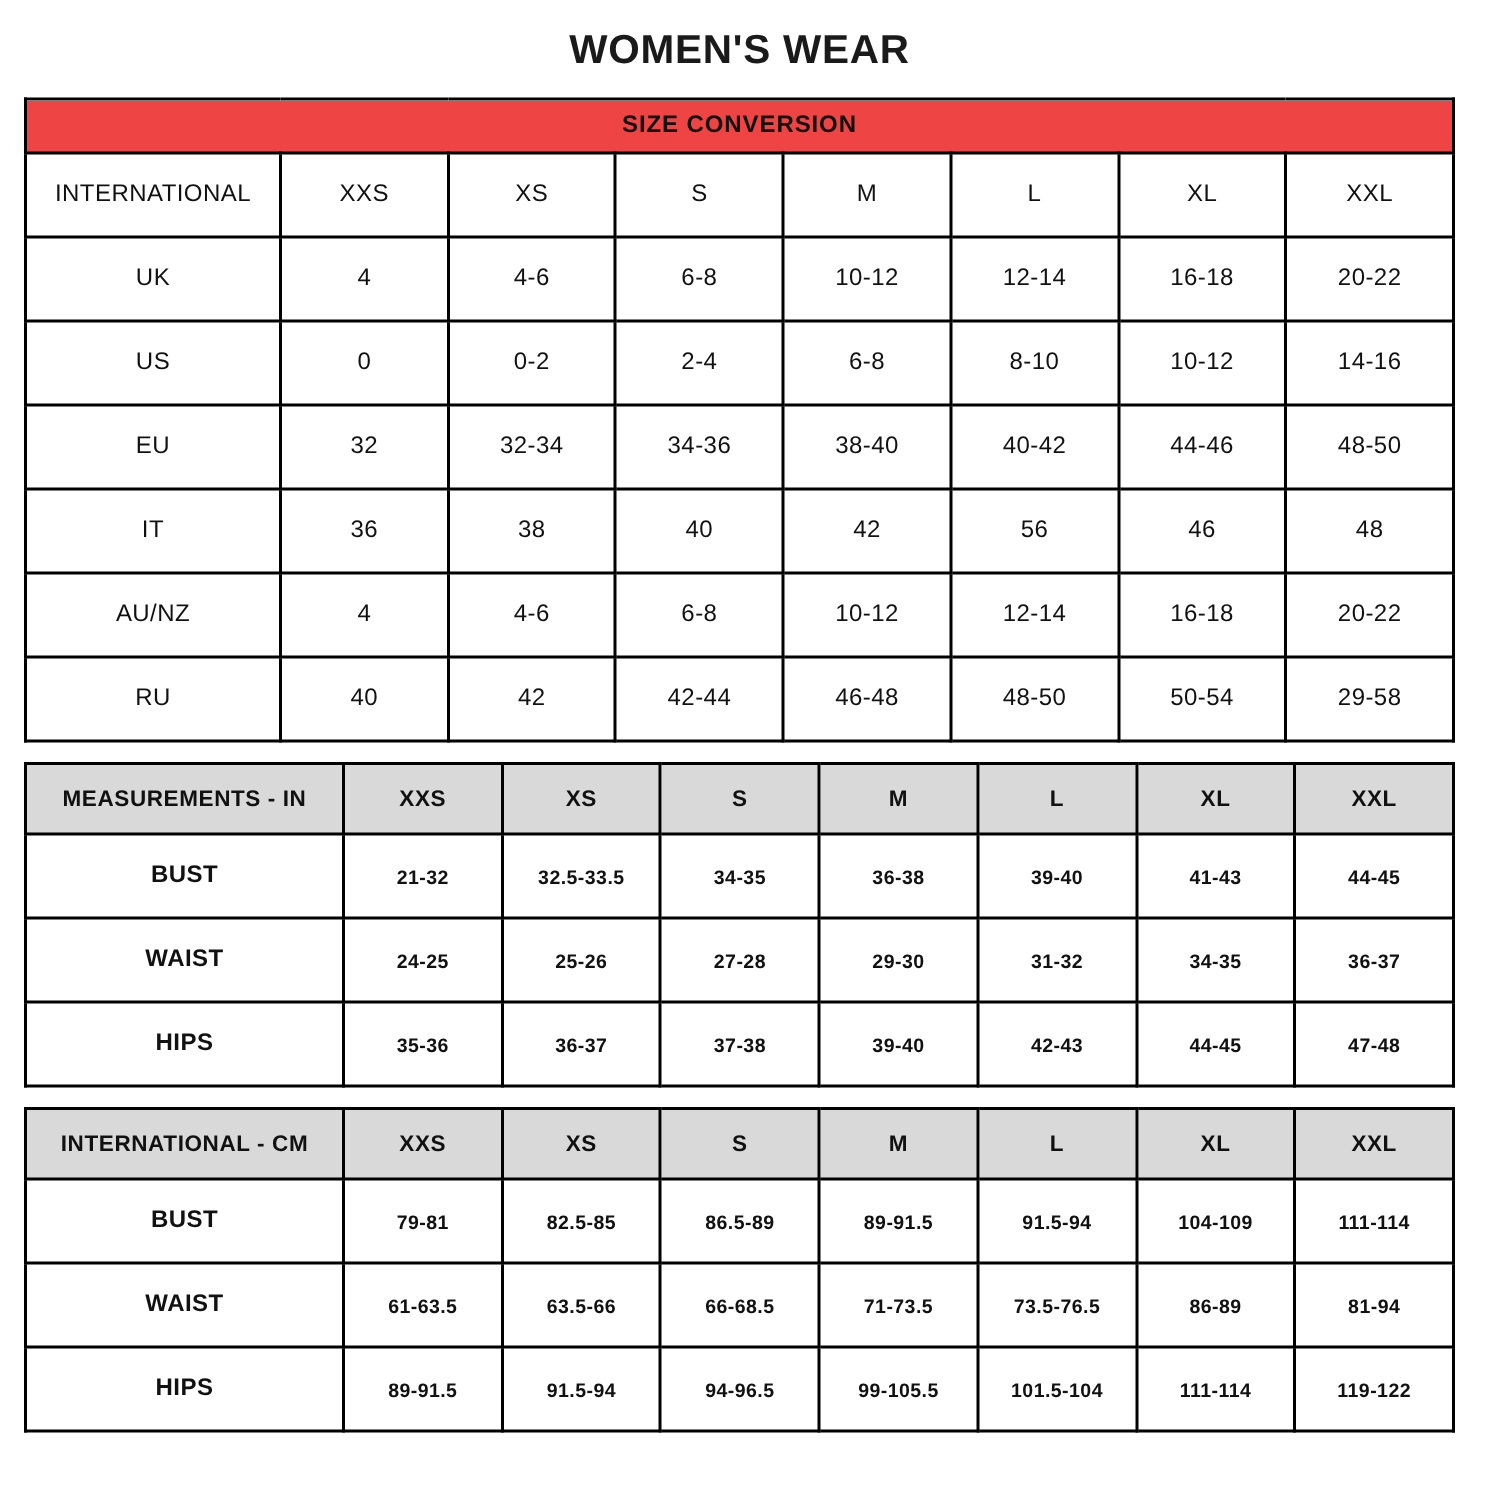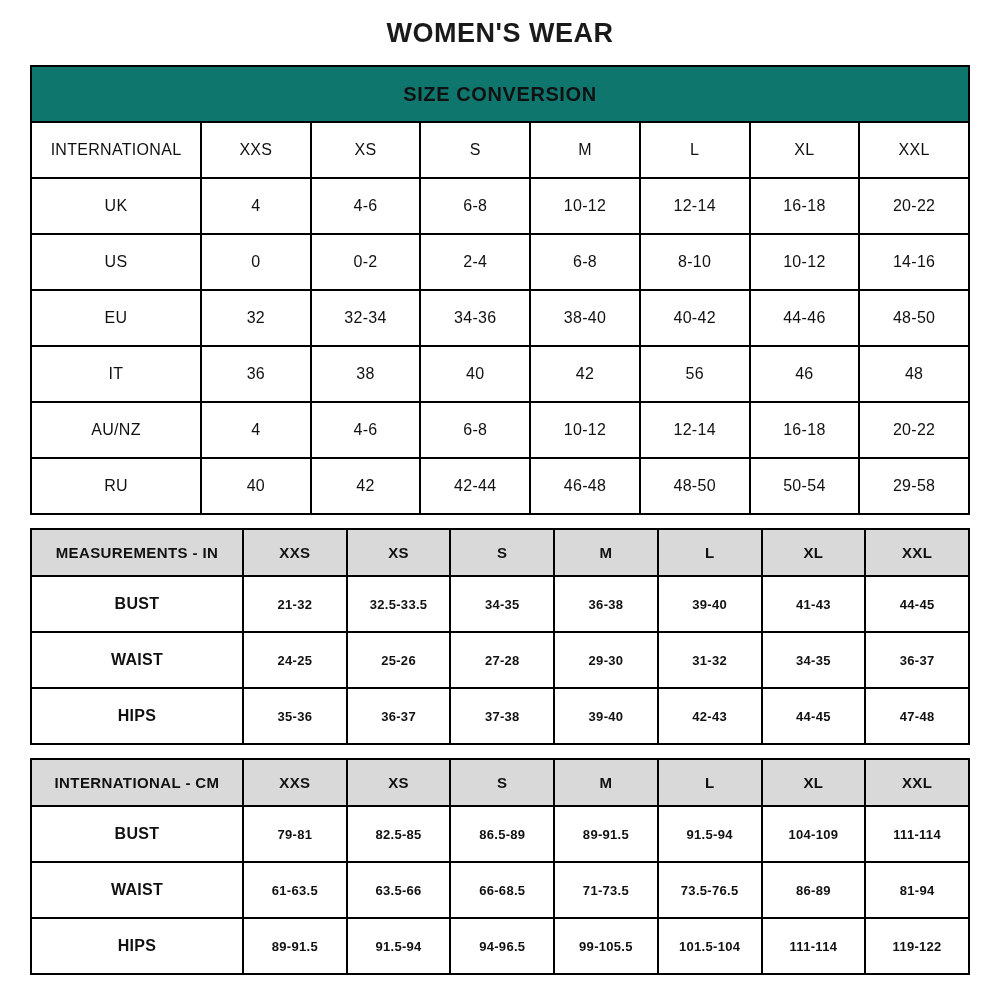--- a/index.html
+++ b/index.html
@@ -7,21 +7,21 @@
     margin: 0;
     padding: 0;
     background: #ffffff;
     width: 1000px;
     font-family: "Liberation Sans", "DejaVu Sans", sans-serif;
     color: #111111;
   }
   .page {
     width: 1000px;
     height: 1000px;
-    padding: 6px 30px 0 30px;
+    padding: 6px 30px 0 16px;
   }
   .title {
     text-align: center;
     font-size: 27px;
     font-weight: 700;
     letter-spacing: 0.5px;
     margin: 12px 0 16px 0;
     color: #1a1a1a;
   }
   table {
@@ -32,23 +32,23 @@
   }
   th, td {
     border: 2px solid #000000;
     text-align: center;
     vertical-align: middle;
     padding: 0 2px;
     overflow: hidden;
   }
   
   .size-table .table-title-cell {
-    background: #0f766e;
-    height: 56px;
-    font-size: 20px;
+    background: #ef4444;
+    height: 36px;
+    font-size: 16px;
     font-weight: 700;
     letter-spacing: 0.6px;
   }
   .size-table td {
     height: 56px;
     font-size: 16px;
     font-weight: 400;
     letter-spacing: 0.3px;
   }
   

